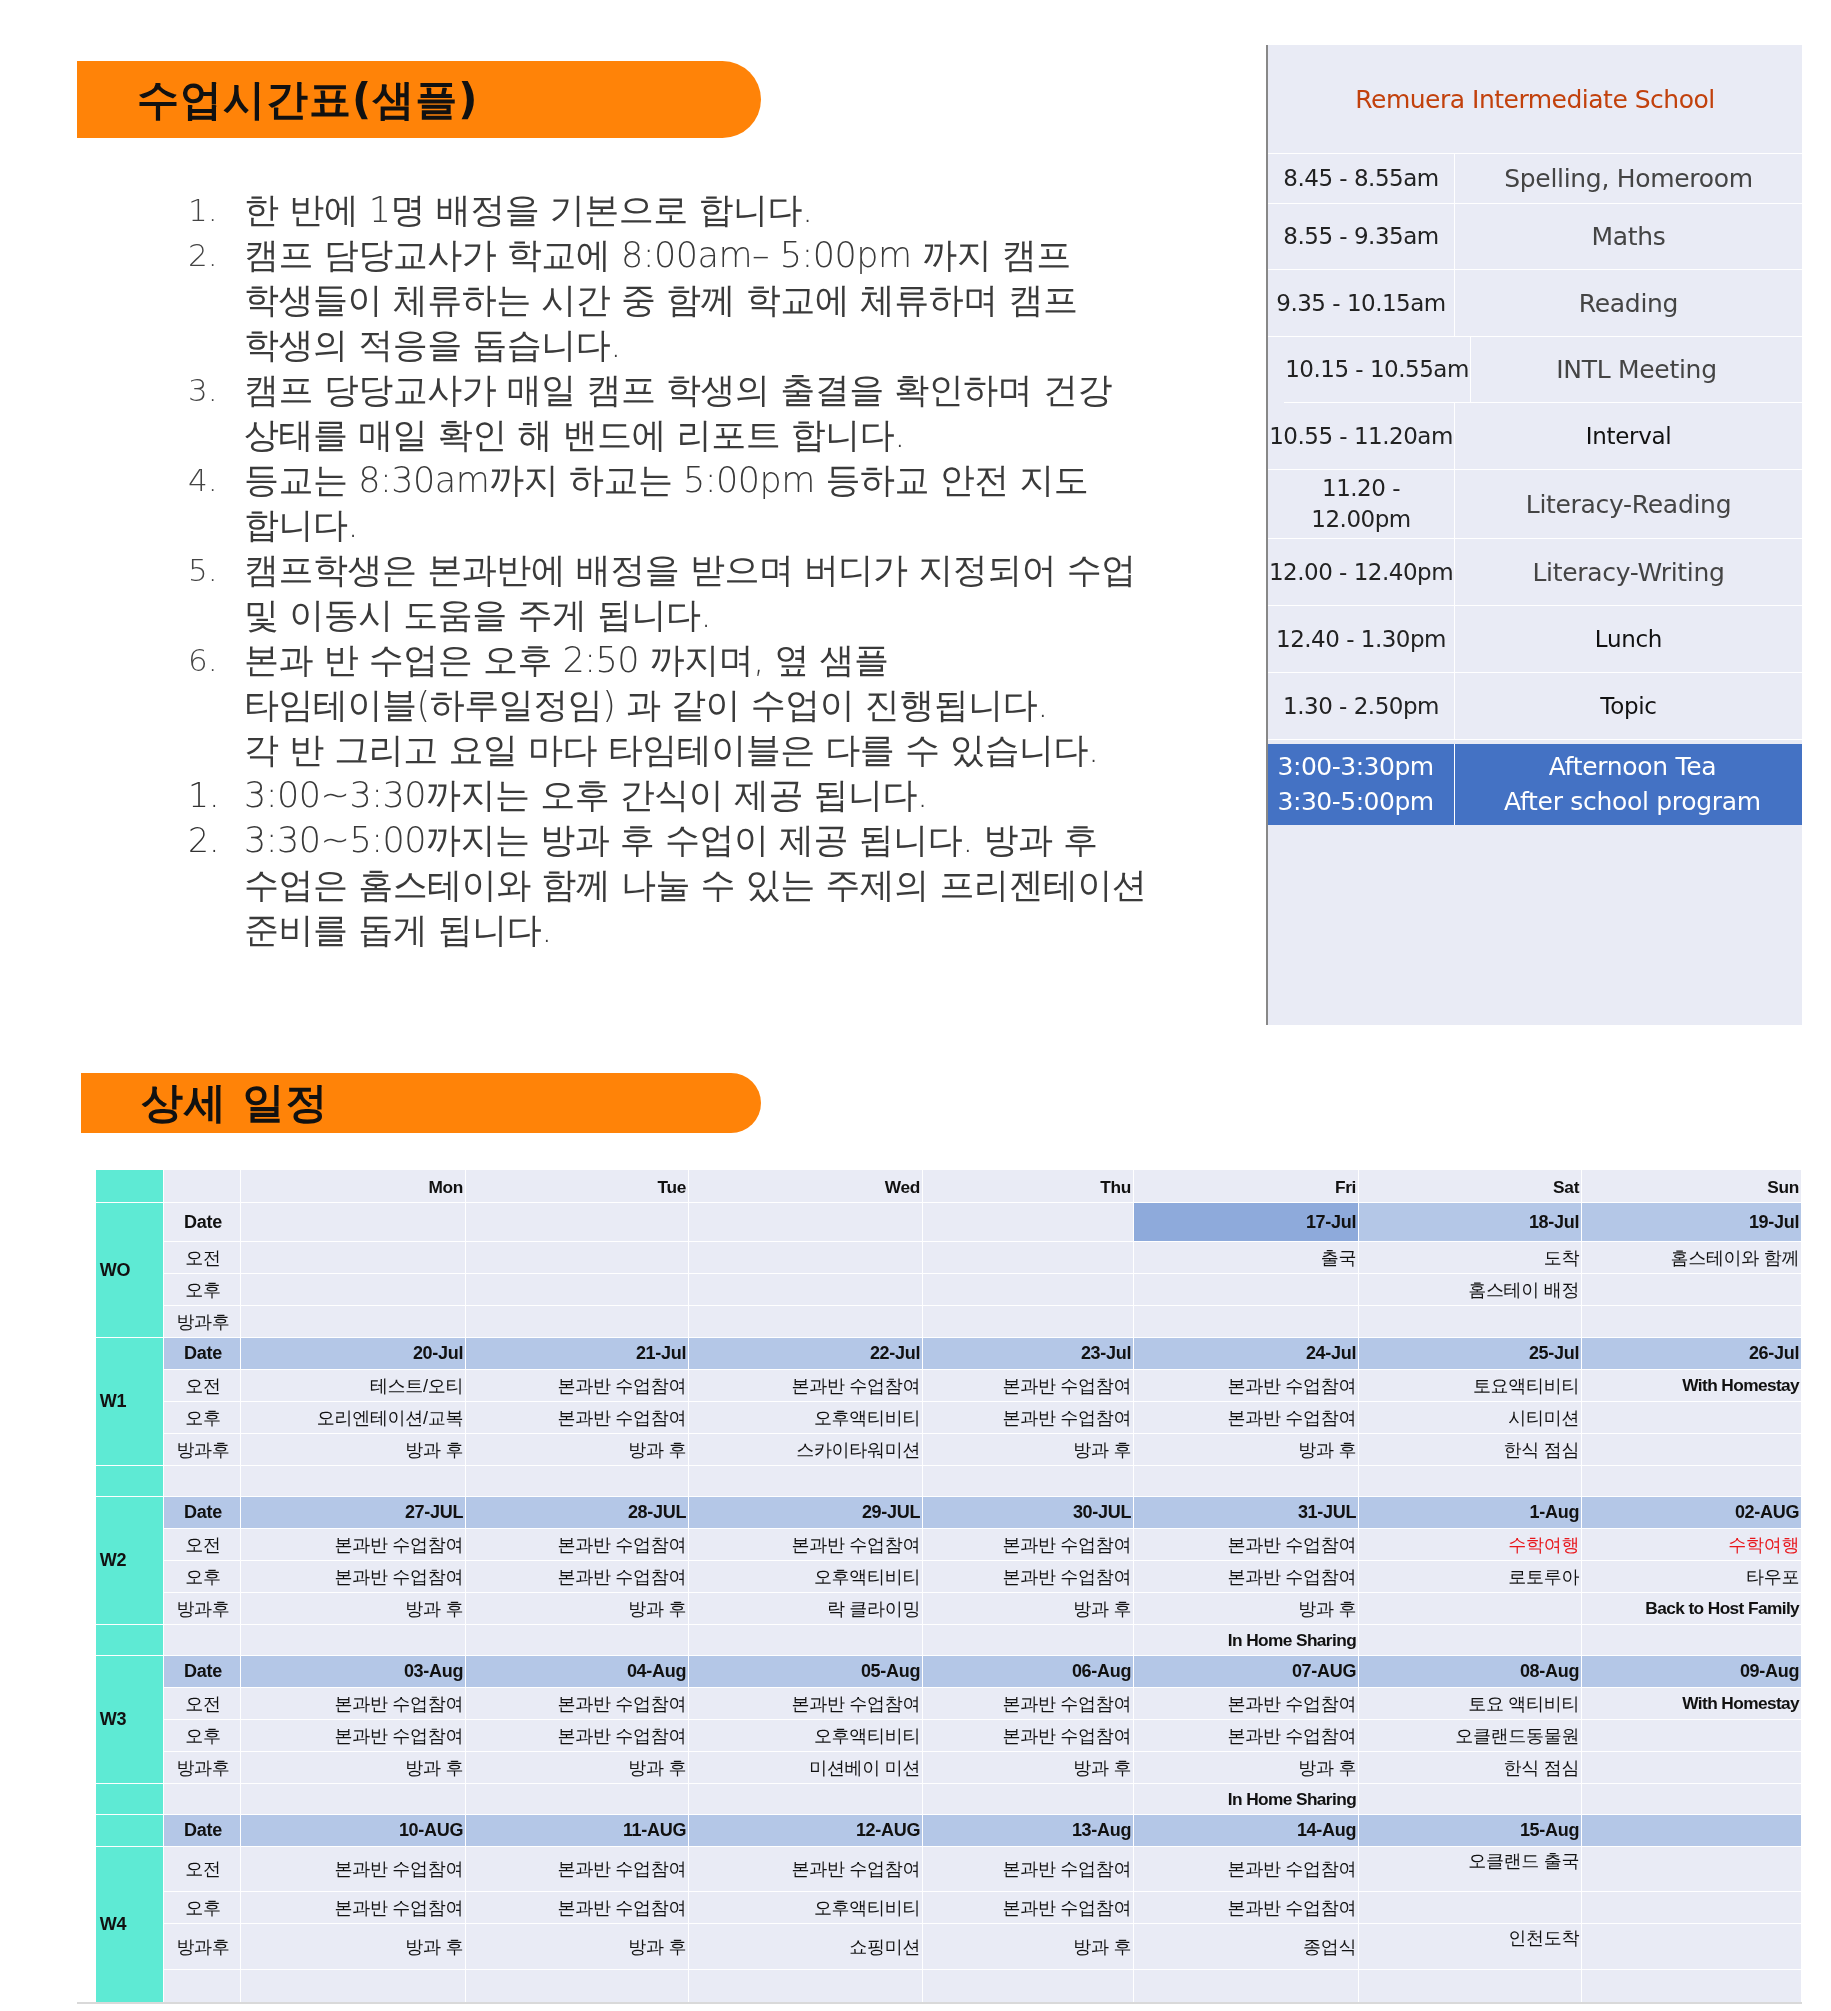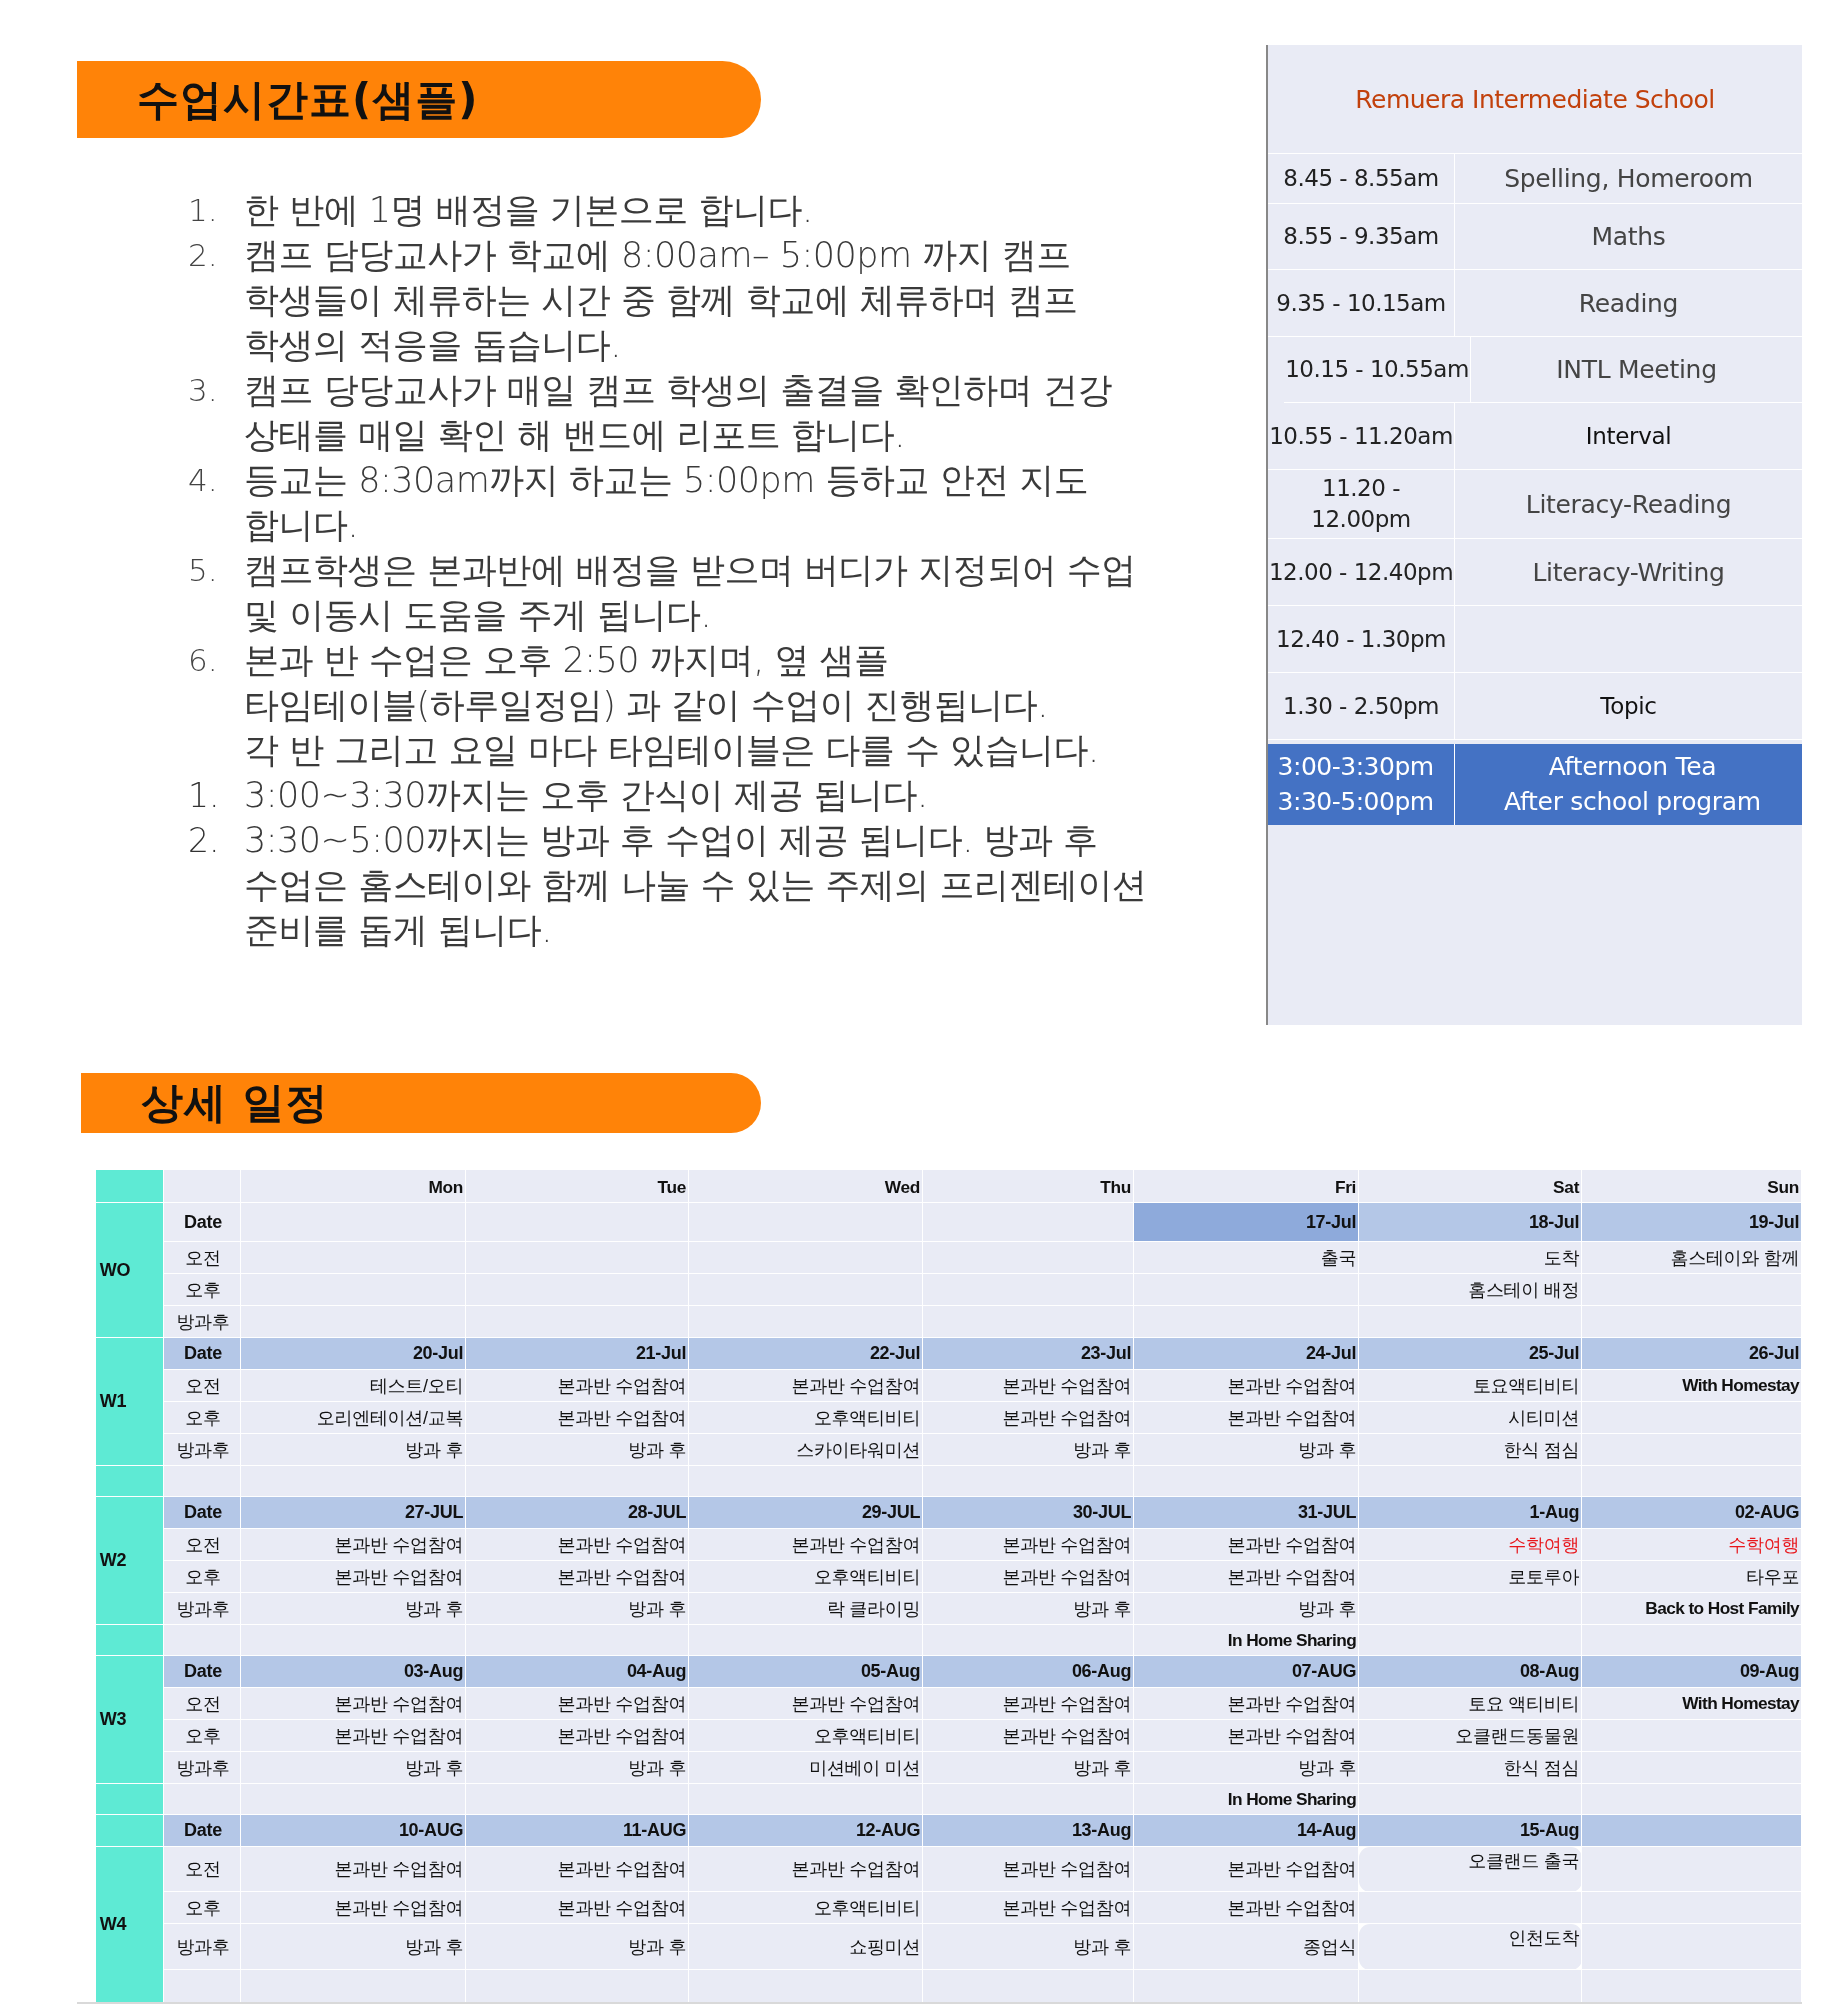--- a/index.html
+++ b/index.html
@@ -35,21 +35,21 @@
   .schedule td.wk { background: #5eead4; text-align: left; font-weight: bold; font-size: 18px; }
   .schedule td.lbl { text-align: center; font-size: 18px; }
   .schedule tr.hdr td { height: 33px; font-weight: bold; font-size: 17.3px; vertical-align: bottom; padding-bottom: 3.8px; }
   .schedule tr.date td.c { background: #b4c7e7; font-weight: bold; margin-left: 13px; }
   .schedule tr.date td.lbl { background: #b4c7e7; font-weight: bold; }
   .schedule tr.date td.c.dark { background: #8eaadb; }
   .schedule tr.date td.c.plain { background: #e9ebf5; }
   .schedule tr.date td.lbl.plain { background: #e9ebf5; }
   .schedule td.red { color: #e8161b; }
   .schedule td.en { font-size: 17.3px; font-weight: bold; letter-spacing: -0.6px; }
-  .schedule td.top { vertical-align: top; padding-top: 1.9px; border-radius: 11px; }
+  .schedule td.top { vertical-align: top; padding-top: 1.9px; }
   .bottom-line { position: absolute; left: 77px; top: 2002px; width: 1725px; height: 1.9px; background: #d9d9d9; }
 </style>
 </head>
 <body>
 
 <div id="banner1" class="banner">
   <span>수업시간표(샘플)</span>
 </div>
 
 <div class="notes" id="notes">
@@ -123,20 +123,21 @@
         <div class="tt-time" style="white-space:pre-line">11.20 -
 12.00pm</div>
         <div class="tt-act">Literacy-Reading</div>
       </div>
       <div class="tt-row" style="height: 67px;">
         <div class="tt-time" style="white-space:pre-line">12.00 - 12.40pm</div>
         <div class="tt-act">Literacy-Writing</div>
       </div>
       <div class="tt-row" style="height: 67px;">
         <div class="tt-time" style="white-space:pre-line">12.40 - 1.30pm</div>
+        <div class="tt-act dark">Lunch</div>
       </div>
       <div class="tt-row" style="height: 67px;">
         <div class="tt-time" style="white-space:pre-line">1.30 - 2.50pm</div>
         <div class="tt-act dark">Topic</div>
       </div>
     </div>
   <div class="tt-row blue" style="height:81px;gap:8px;">
     <div class="tt-time">
       <div>
           <div>3:00-3:30pm</div>

